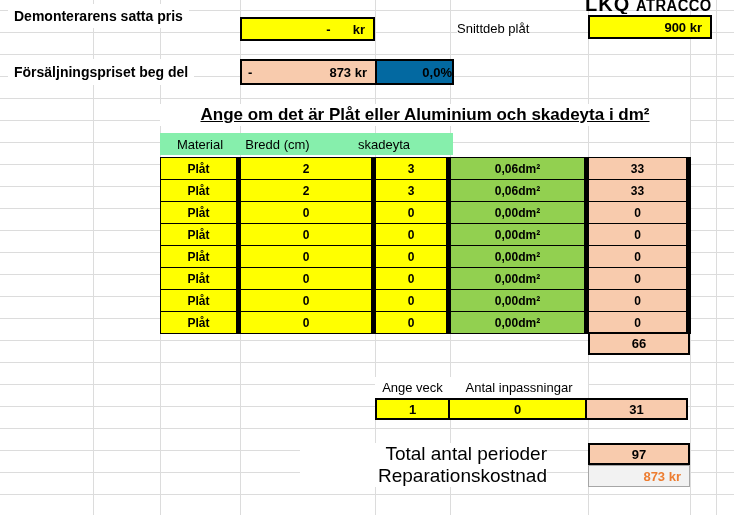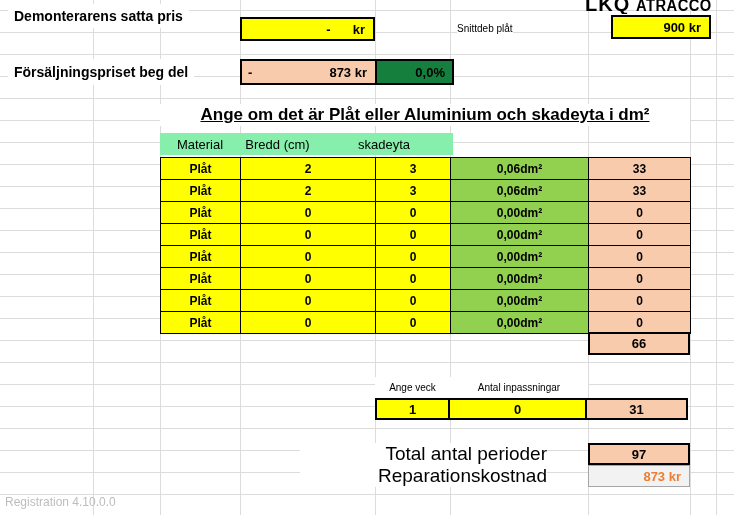--- a/index.html
+++ b/index.html
@@ -15,30 +15,30 @@
   
   .hgrid {
     position: absolute; inset: 0; z-index: 0;
     background: repeating-linear-gradient(to bottom,
       transparent 0 10px, #dcdcdc 10px 11px, transparent 11px 22px);
   }
   .vline { position: absolute; top: 0; bottom: 0; width: 1px; background: #dcdcdc; z-index: 0; }
   .el { position: absolute; z-index: 1; }
 
   .lbl-bold { font-weight: bold; font-size: 14px; background: #fff; display: flex; align-items: center; }
-  .lbl-reg  { font-size: 10px; background: #fff; display: flex; align-items: center; }
+  .lbl-reg  { font-size: 13px; background: #fff; display: flex; align-items: center; }
 
   
   .field {
     border: 2px solid #000; display: flex; align-items: center;
     font-weight: bold; font-size: 13px;
   }
   .f-yellow { background: #FFFF00; }
   .f-peach  { background: #F8CBAD; }
-  .f-orange { background: #15803d; justify-content: flex-end; padding-right: 7px; }
+  .f-orange { background: #0369a1; justify-content: flex-end; }
   .acct { justify-content: flex-end; padding-right: 8px; }
   .acct .gap { width: 22px; }
   .between { justify-content: space-between; padding: 0 8px 0 6px; }
 
   
   .logo { overflow: hidden; height: 14px; width: 149px; white-space: nowrap; }
   .logo-inner { position: relative; top: -7px; display: flex; align-items: baseline; }
   .logo-lkq { font-size: 20px; font-weight: 900; letter-spacing: 1px; }
   .logo-atr { font-size: 16px; font-weight: 800; letter-spacing: 0.5px;
               transform: scaleX(0.92); transform-origin: left; margin-left: 6px; }
@@ -48,21 +48,21 @@
   .thead { display: flex; font-size: 13px; background: #86efac; }
   .thead span { display: inline-flex; align-items: center; justify-content: center; height: 22px; }
 
   .dmg-table {
     display: grid;
     grid-template-columns: 80px 135px 75px 138px 102px;
     grid-auto-rows: 22px;
     border-top: 1px solid #000; border-left: 1px solid #000;
   }
   .cell {
-    border-right: 1px solid #000000; border-bottom: 1px solid #000;
+    border-right: 5px solid #000000; border-bottom: 1px solid #000;
     display: flex; align-items: center; justify-content: center;
     font-weight: bold; font-size: 12px;
   }
   .yc { background: #FFFF00; }
   .gc { background: #92D050; }
   .pc { background: #F8CBAD; }
 
   .box {
     border: 2px solid #000; background: #F8CBAD;
     display: flex; align-items: center; justify-content: center;
@@ -101,21 +101,21 @@
     </div>
   </div>
 
   <div class="el lbl-bold" style="left:8px; top:4px; height:24px; padding:0 6px;">Demonterarens satta pris</div>
   <div class="el field f-yellow acct" style="left:240px; top:17px; width:135px; height:24px;">
     <span>-</span>
     <span class="gap"></span>
     <span>kr</span>
   </div>
   <div class="el lbl-reg" style="left:457px; top:17px; height:22px;">Snittdeb plåt</div>
-  <div class="el field f-yellow acct" style="left:588px; top:15px; width:100px; height:24px;margin-left:23px;">
+  <div class="el field f-yellow acct" style="left:588px; top:15px; width:124px; height:24px;">
     <span>900 kr</span>
   </div>
 
   <div class="el lbl-bold" style="left:8px; top:59px; height:26px; padding:0 6px;">Försäljningspriset beg del</div>
   <div class="el field f-peach between" style="left:240px; top:59px; width:137px; height:26px;">
     <span>-</span>
     <span>873 kr</span>
   </div>
   <div class="el field f-orange" style="left:375px; top:59px; width:79px; height:26px;">
     <span>0,0%</span>
@@ -189,14 +189,13 @@
     <div class="box" style="width:139px; height:22px; background:#FFFF00;">0</div>
     <div class="box" style="width:103px; height:22px;">31</div>
   </div>
 
   <div class="el lbl-reg sum-label" style="left:300px; top:443px; width:247px; height:22px;">Total antal perioder</div>
   <div class="el box" style="left:588px; top:443px; width:102px; height:22px;">97</div>
 
   <div class="el lbl-reg sum-label" style="left:300px; top:465px; width:247px; height:22px;">Reparationskostnad</div>
   <div class="el kostnad-box" style="left:588px; top:465px; width:102px; height:22px;">873 kr</div>
 
-  <div class="el registration" style="left:5px; top:495px;">Registration 4.10.0.0</div>
 </div>
 
 </body></html>

